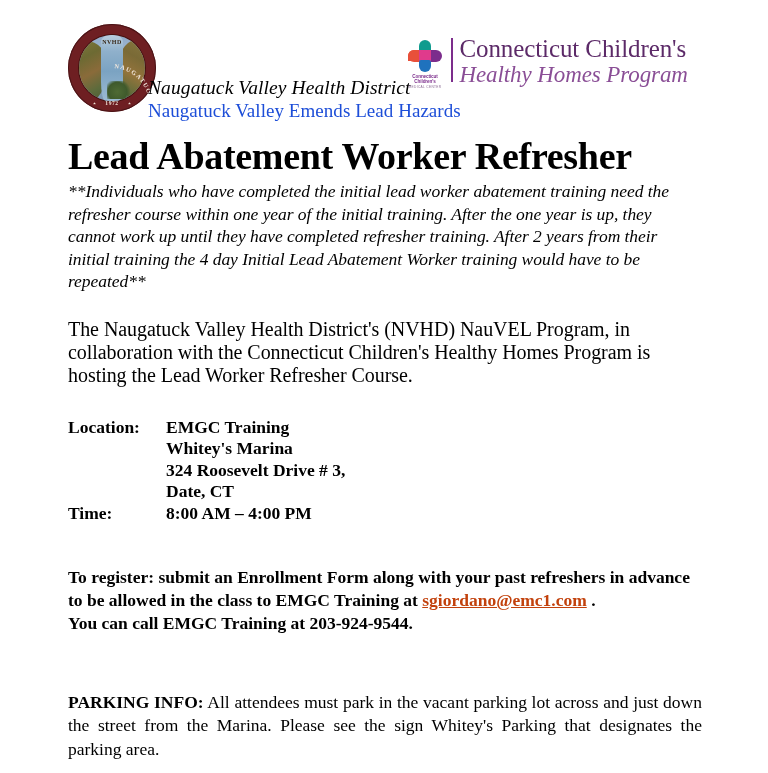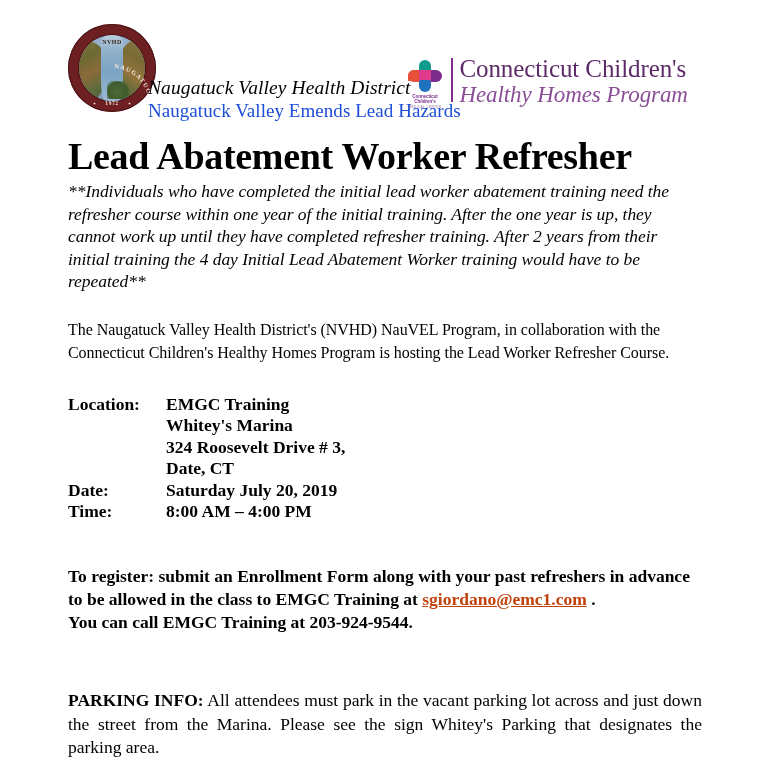--- a/index.html
+++ b/index.html
@@ -134,21 +134,21 @@
     line-height: 24px;
     white-space: nowrap;
     color: #1d4ed8;
     letter-spacing: 0.05px;
   }
 
   
   .cchhp {
     position: absolute;
     left: 402px;
-    top: 56px;
+    top: 36px;
     display: flex;
     align-items: flex-start;
   }
   .cchhp-mark {
     width: 46px;
     position: relative;
     padding-top: 4px;
   }
   .cchhp-cross {
     position: relative;
@@ -232,21 +232,21 @@
 
   .intro-italic {
     font-style: italic;
     font-size: 17.5px;
     line-height: 22.5px;
     margin: 0;
     letter-spacing: -0.05px;
   }
 
   .para {
-    font-size: 16px;
+    font-size: 20px;
     line-height: 23px;
     margin: 0;
     letter-spacing: -0.05px;
   }
 
   .spacer-25 { height: 25px; }
   .spacer-30 { height: 30px; }
   .spacer-38 { height: 38px; }
   .spacer-42 { height: 42px; }
 
@@ -364,24 +364,20 @@
           <tr>
             <td class="lbl">Location:</td>
             <td class="val">
               <div>EMGC Training</div>
               <div>Whitey's Marina</div>
               <div>324 Roosevelt Drive # 3,</div>
               <div>Date, CT</div>
             </td>
           </tr>
           <tr>
-            <td class="lbl">Date:</td>
-            <td class="val">Saturday July 20, 2019</td>
-          </tr>
-          <tr>
             <td class="lbl">Time:</td>
             <td class="val">8:00 AM – 4:00 PM</td>
           </tr>
         </tbody>
       </table>
     </div>
 
     <div class="spacer-42"></div>
 
     <div class="register">

